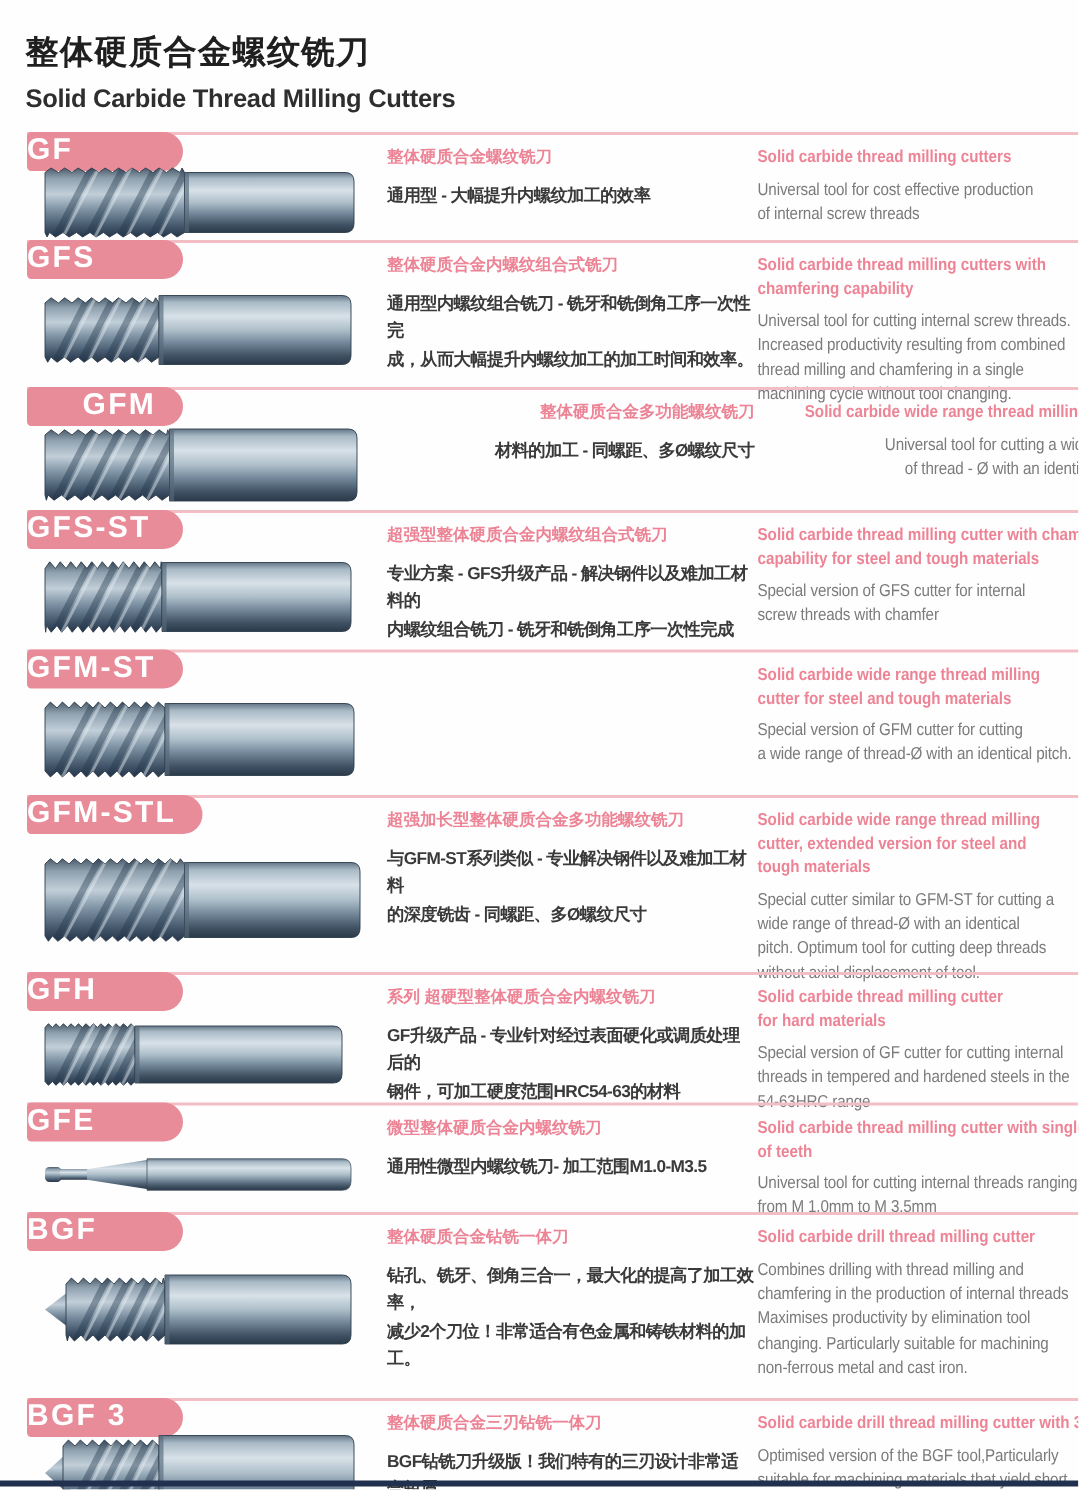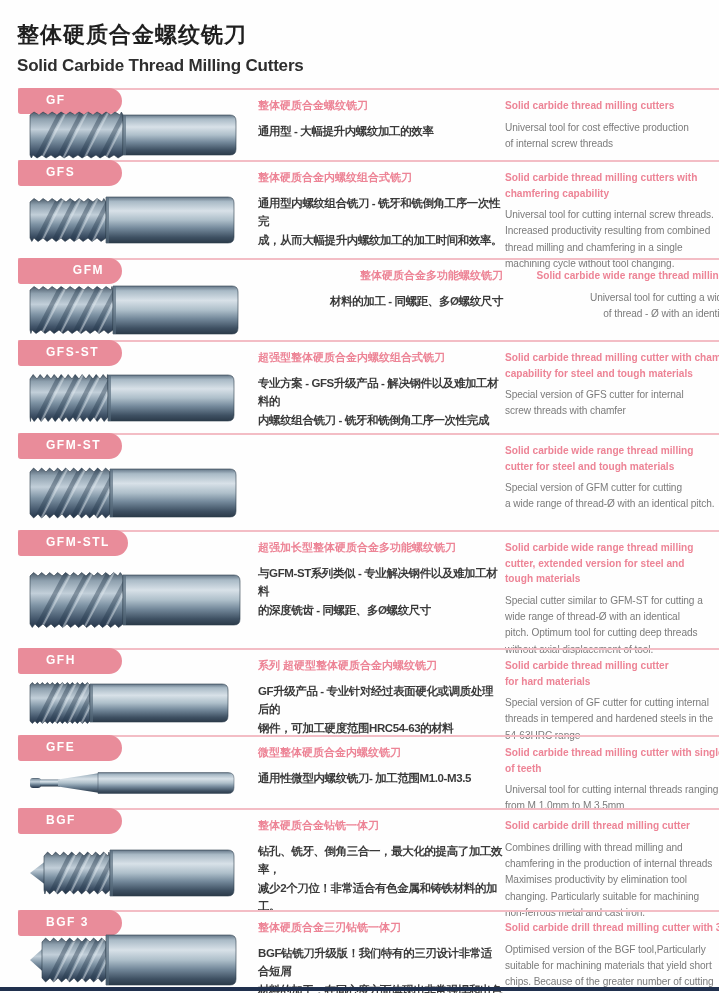--- a/index.html
+++ b/index.html
@@ -11,22 +11,22 @@
   body{font-family:"Liberation Sans","DejaVu Sans",sans-serif;}
   .page{position:relative;width:719px;height:993px;background:#fefefe;overflow:hidden;margin:0 auto;}
   .hdr{position:absolute;left:17px;top:20px;}
   .hdr-zh{font-size:22px;font-weight:bold;color:var(--heading);letter-spacing:1px;}
   .hdr-en{font-size:17px;font-weight:bold;color:#2e2e2e;margin-top:6px;letter-spacing:-0.2px;}
   .rows{position:absolute;left:0;top:88px;width:719px;}
   .row{position:relative;width:719px;}
   .topline{position:absolute;left:18px;right:0;top:0;height:2px;background:var(--divider);}
   .badge{
     position:absolute;left:18px;top:0;height:26px;min-width:104px;
-    padding:0 18px 0 28px;background:var(--badge);color:#fff;
-    border-radius:3px 14px 14px 3px;font-size:12px;font-weight:bold;
+    padding:0 18px 0 0;background:var(--badge);color:#fff;
+    border-radius:3px 14px 14px 3px;font-size:20px;font-weight:bold;
     letter-spacing:1.5px;line-height:25px;white-space:nowrap;
   }
   .tool{position:absolute;left:28px;width:215px;height:64px;}
   .tool svg{display:block;}
   .col-zh{position:absolute;left:258px;top:10px;width:245px;}
   .col-en{position:absolute;left:505px;top:10px;width:285px;transform:scaleX(0.88);transform-origin:left top;}
   .p-title{font-size:11px;font-weight:bold;color:var(--titlepink);line-height:1.35;white-space:pre-line;}
   .col-en .p-title{font-size:11.5px;}
   .p-desc{white-space:pre-line;}
   .col-zh .p-desc{margin-top:9px;font-size:11.5px;letter-spacing:-0.4px;font-weight:600;color:var(--zhtext);line-height:1.6;}
@@ -336,21 +336,21 @@
         <div class="p-desc">通用性微型内螺纹铣刀- 加工范围M1.0-M3.5</div>
       </div>
       <div class="col-en">
         <div class="p-title">Solid carbide thread milling cutter with single ring
 of teeth</div>
         <div class="p-desc">Universal tool for cutting internal threads ranging
 from M 1.0mm to M 3.5mm</div>
       </div>
     </section>
 
-    <section class="row" style="height: 102px;">
+    <section class="row" style="height: 124px;">
       <div class="topline"></div>
       <div class="badge">
         <span>BGF</span>
       </div>
       <div class="tool" style="top: 32.5px;">
           <svg width="215" height="64" viewBox="0 0 215 64">
             <polygon points="2,32 21,17.55 21,46.45" fill="url(#steelD)"></polygon>
             <clipPath id="fc8">
               <path d="M 16 15 L 19.6 11 L 24 15 L 27.6 11 L 32 15 L 35.6 11 L 40 15 L 43.6 11 L 48 15 L 51.6 11 L 56 15 L 59.6 11 L 64 15 L 67.6 11 L 72 15 L 75.6 11 L 80 15 L 80.9 11 L 82 15 L 82 49 L 77.6 53 L 74 49 L 69.6 53 L 66 49 L 61.6 53 L 58 49 L 53.6 53 L 50 49 L 45.6 53 L 42 49 L 37.6 53 L 34 49 L 29.6 53 L 26 49 L 21.6 53 L 18 49 L 16.9 53 L 16 49 Z"></path>
             </clipPath>

